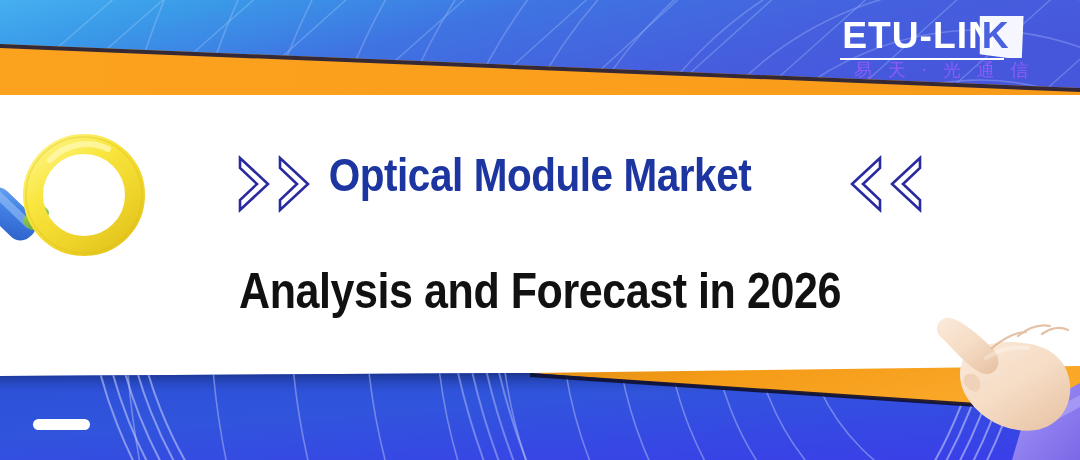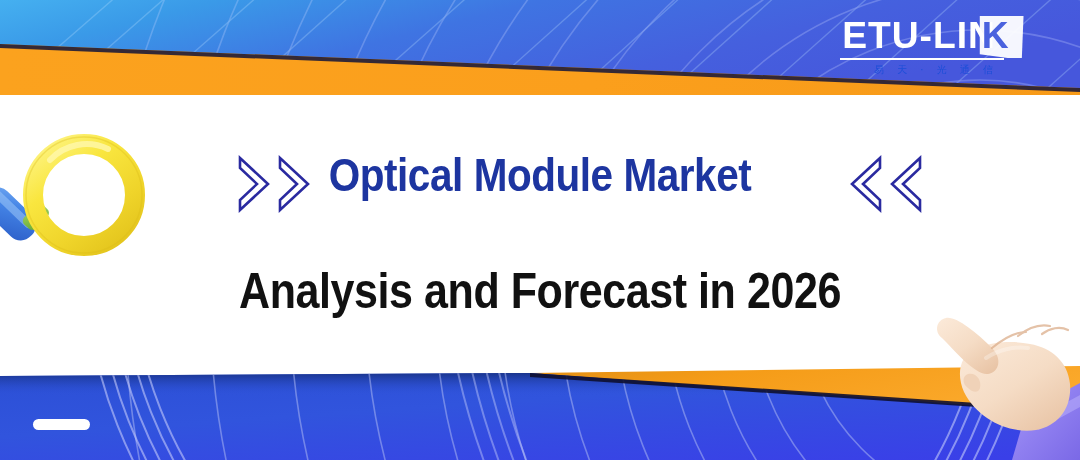--- a/index.html
+++ b/index.html
@@ -48,22 +48,22 @@
     width: 164px;
     height: 2px;
     background: #ffffff;
   }
   #logo-sub {
     position: absolute;
     left: 16px;
     top: 46px;
     width: 164px;
     text-align: center;
-    color: #1d4ed8;
-    font-size: 10px;
+    color: #8b5cf6;
+    font-size: 18px;
     letter-spacing: 5px;
     font-family: "DejaVu Sans", sans-serif;
     line-height: 20px;
     white-space: nowrap;
   }
 
   
   #headline-1 {
     position: absolute;
     left: 0;

